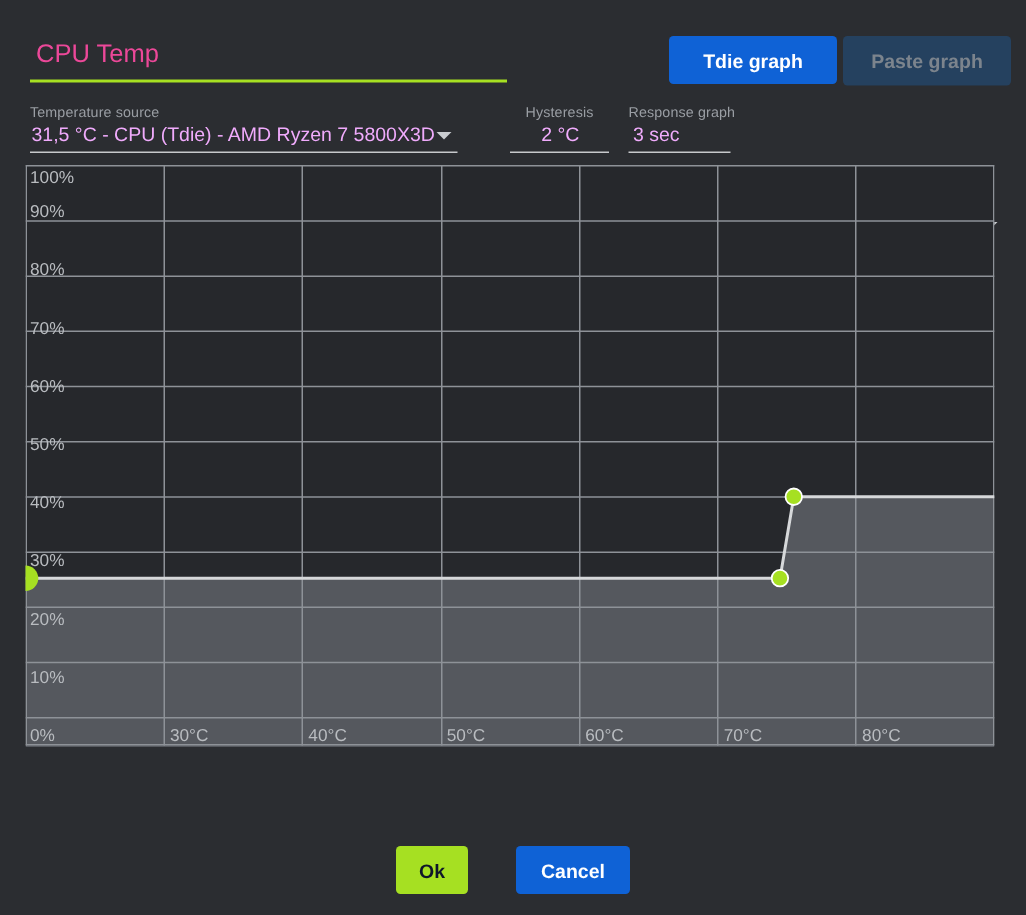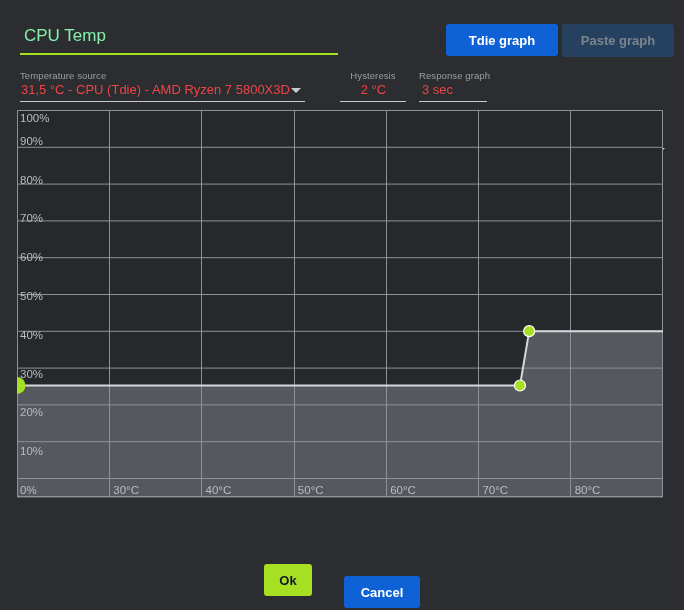--- a/index.html
+++ b/index.html
@@ -25,21 +25,21 @@
     position: absolute;
     left: 20px; top: 24px;
     width: 318px;
   }
   .title-input {
     display: block;
     width: 100%;
     background: transparent;
     border: none;
     border-bottom: 2px solid #a6e022;
-    color: #86efac;
+    color: #ec4899;
     font-family: "Liberation Sans", sans-serif;
     font-size: 17px;
     line-height: 24px;
     padding: 0 0 5px 4px;
     outline: none;
   }
 
   .btn {
     position: absolute;
     border: none;
@@ -69,21 +69,21 @@
 
   .field-label {
     font-size: 9.5px;
     color: #9a9ea4;
     line-height: 11px;
     letter-spacing: 0.1px;
     white-space: nowrap;
   }
   .field-value {
     font-size: 13px;
-    color: #ef4444;
+    color: #f0abfc;
     line-height: 17px;
     white-space: nowrap;
   }
   .underline { border-bottom: 1px solid #c7c9cc; }
 
   .src-field {
     position: absolute;
     left: 20px; top: 4px;
     width: 285px;
   }
@@ -147,21 +147,21 @@
 
   
   .footer { position: absolute; left: 0; top: 562px; width: 684px; height: 48px; }
   .btn-ok {
     left: 264px; top: 2px;
     width: 48px; height: 32px;
     background: #a6e022;
     color: #0f172a;
   }
   .btn-cancel {
-    left: 344px; top: 14px;
+    left: 344px; top: 2px;
     width: 76px; height: 32px;
     background: #0f62d6;
     color: #ffffff;
   }
 </style>
 </head>
 <body>
 
 <div class="header">
   <div class="title-field">

